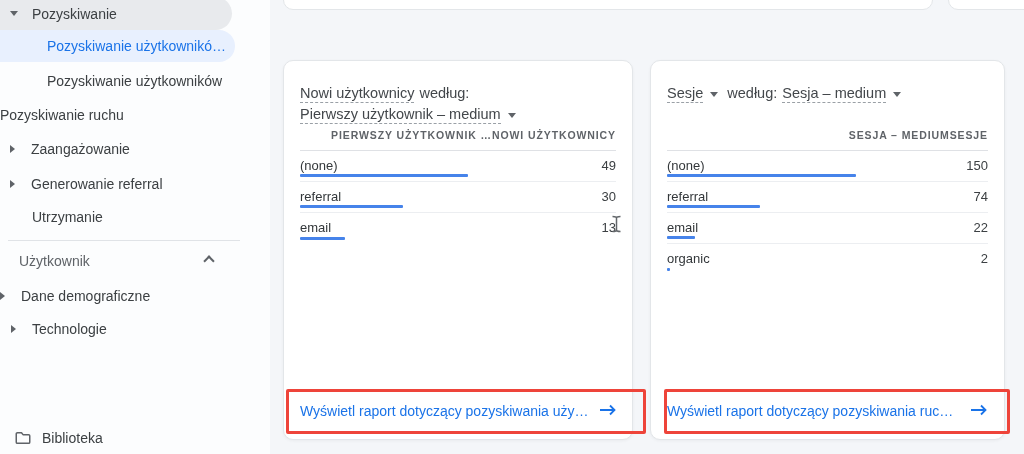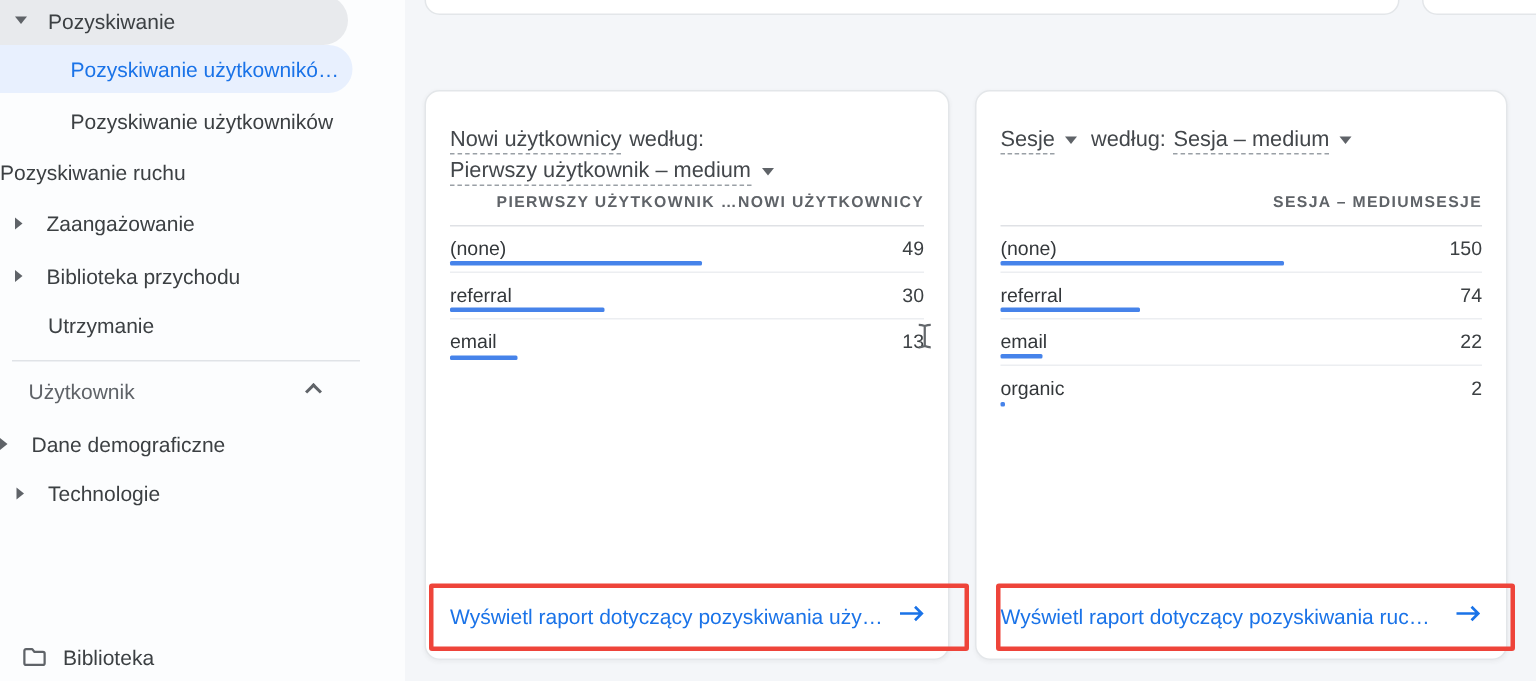--- a/index.html
+++ b/index.html
@@ -77,21 +77,21 @@
       <span>Pozyskiwanie ruchu</span>
     </div>
 
     <div class="srow" style="top:132px;padding-left:10px;">
       <span class="caret-right"></span>
       <span>Zaangażowanie</span>
     </div>
 
     <div class="srow" style="top:167px;padding-left:10px;">
       <span class="caret-right"></span>
-      <span>Biblioteka przychodu</span>
+      <span>Generowanie referral</span>
     </div>
 
     <div class="srow" style="top:200px;padding-left:32px;">
       <span>Utrzymanie</span>
     </div>
 
     <div class="sdivider"></div>
 
     <div class="srow section-head" style="top:244px;padding-left:19px;">
       <span>Użytkownik</span>

